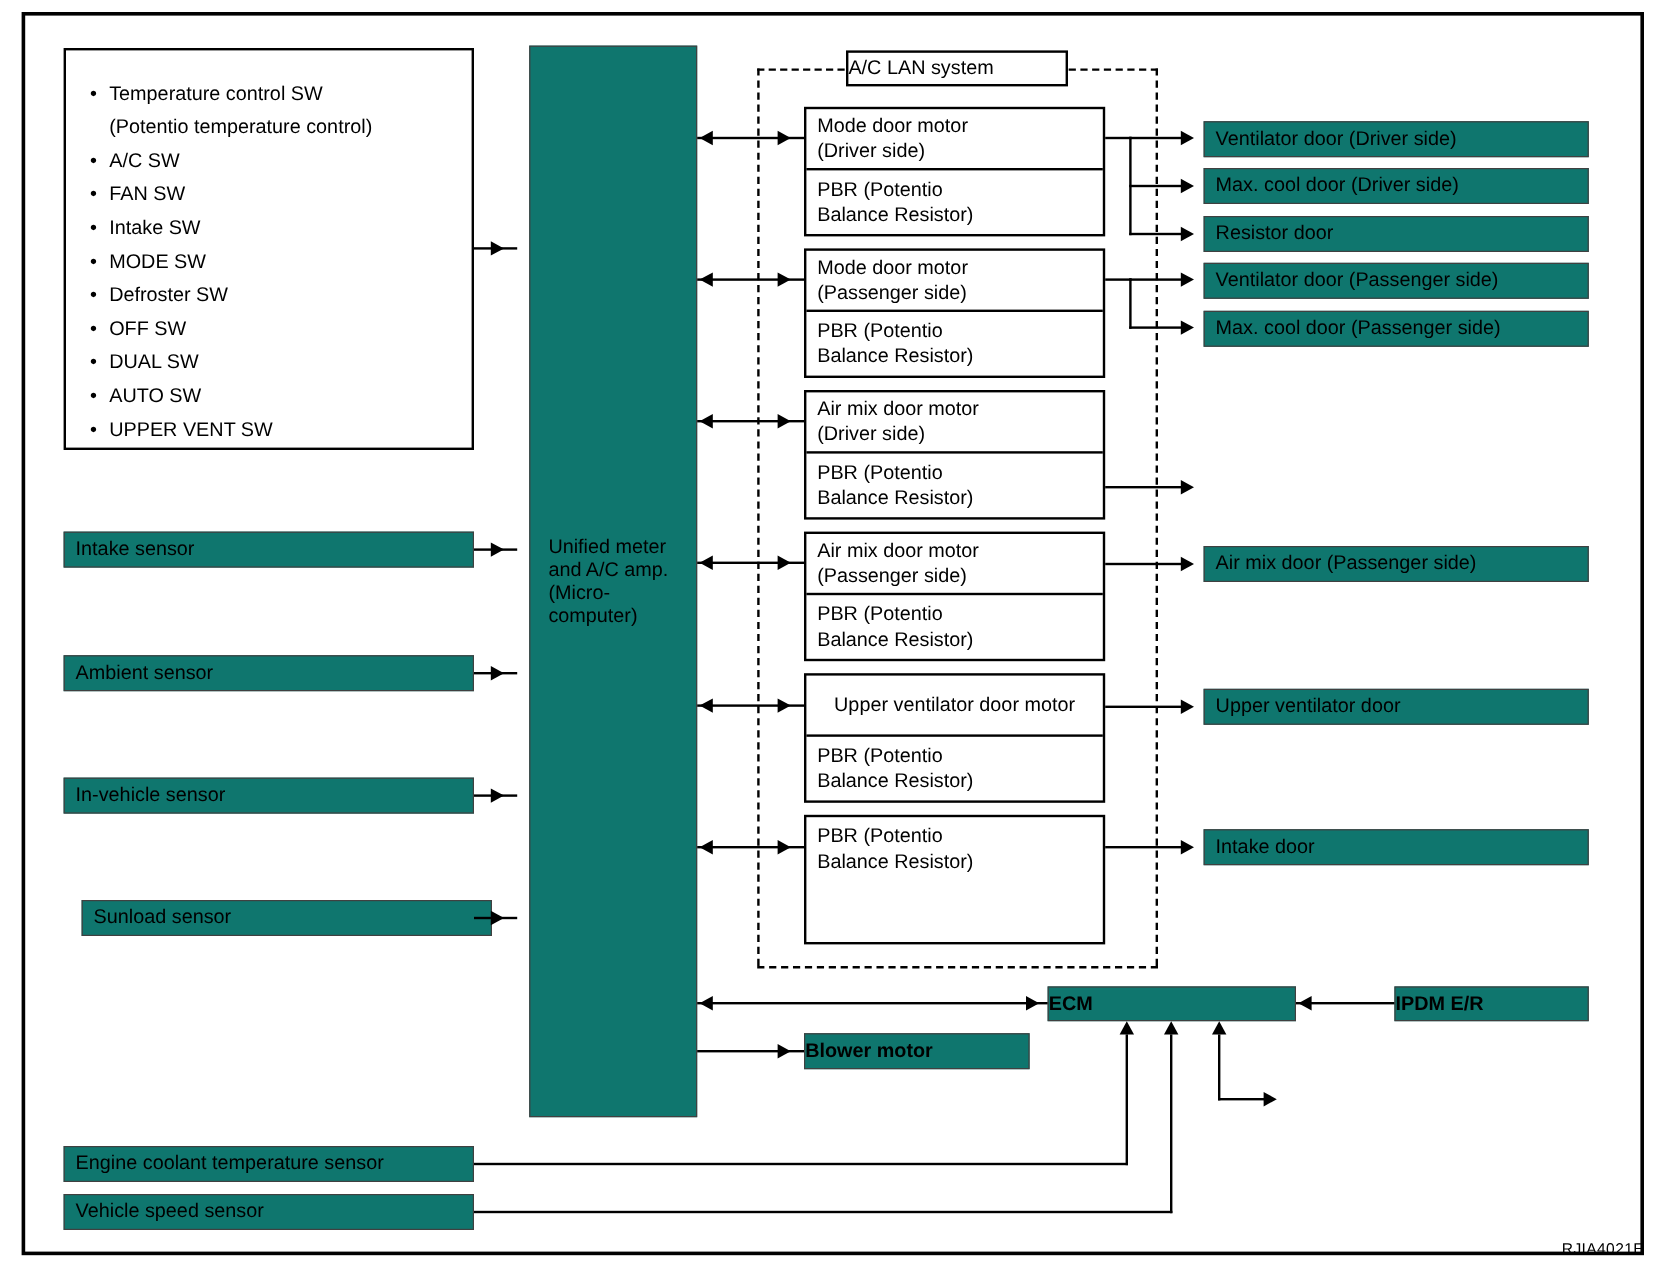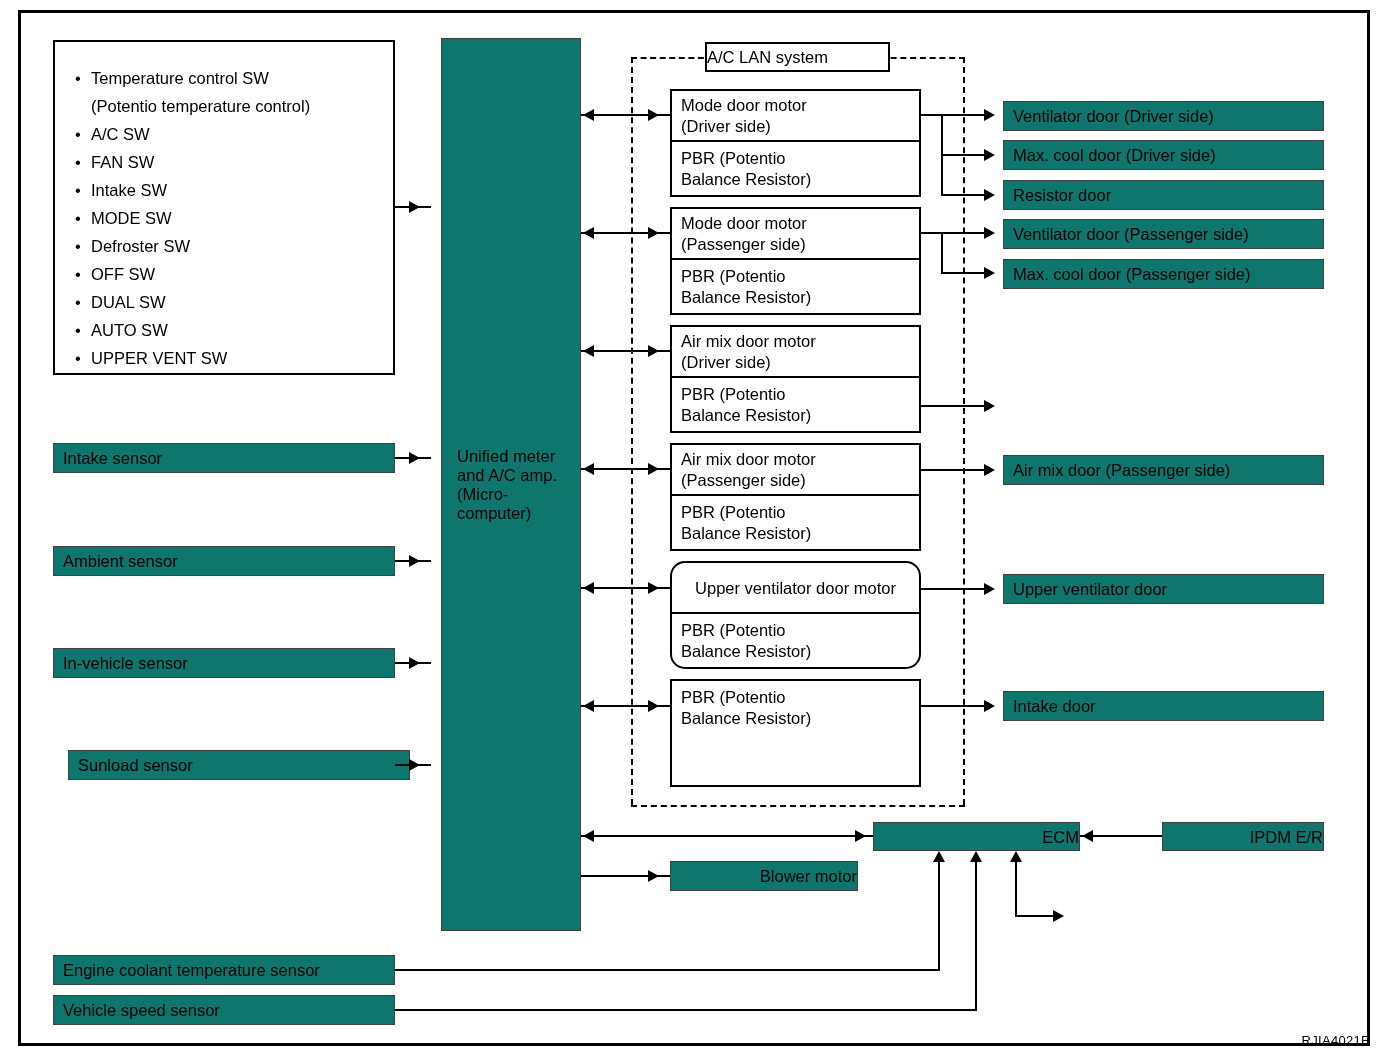--- a/index.html
+++ b/index.html
@@ -1,21 +1,21 @@
 <!DOCTYPE html>
 <html><head>
 <meta charset="utf-8">
 <style>
   html,body{margin:0;padding:0;background:#fff;}
   body{font-family:"Liberation Sans",sans-serif;color:#000;}
   #page{position:relative;width:1392px;height:1064px;background:#fff;overflow:hidden;}
   .frame{position:absolute;left:18px;top:10px;width:1352px;height:1036px;border:3px solid #000;box-sizing:border-box;}
   .box{position:absolute;border:1px solid #404040;background:#0f766e;box-sizing:border-box;}
   .box .t{position:absolute;left:9px;top:50%;transform:translateY(-50%);font-size:16.5px;line-height:19px;white-space:pre;}
-  .box.ctr .t{left:0;width:100%;text-align:right;transform:translateY(-50%);}
+  .box.ctr .t{left:0;width:100%;text-align:left;transform:translateY(-50%);font-weight:bold;}
   .sw{position:absolute;border:2px solid #000;background:#fff;box-sizing:border-box;}
   .swlist{position:absolute;left:18px;top:22px;font-size:16.5px;line-height:28px;}
   .swlist .li{position:relative;padding-left:18px;white-space:pre;}
   .swlist .li .bul{position:absolute;left:2px;top:0;}
   .swlist .cont{padding-left:18px;white-space:pre;}
   .ln{position:absolute;background:#000;}
   .hl{height:2px;}
   .vl{width:2px;}
   .arr{position:absolute;width:0;height:0;}
   .ar{border-top:6px solid transparent;border-bottom:6px solid transparent;border-left:11px solid #000;}
@@ -146,21 +146,21 @@
       </div>
     <div class="row" style="height:53px;">
         <span class="t">PBR (Potentio
 Balance Resistor)</span>
       </div>
   </div>
   <div class="ln hl" style="left:581px;top:468px;width:89px;"></div>
   <div class="arr ar" style="left:648px;top:463px;"></div>
   <div class="arr al" style="left:583px;top:463px;"></div>
 
-  <div class="mbox" style="left:670px;top:561px;width:251px;height:108px;border-radius:15px;">
+  <div class="mbox" style="left:670px;top:561px;width:251px;height:108px;">
     <div class="row b c" style="height:51px;">
         <span class="t">Upper ventilator door motor</span>
       </div>
     <div class="row" style="height:53px;">
         <span class="t">PBR (Potentio
 Balance Resistor)</span>
       </div>
   </div>
   <div class="ln hl" style="left:581px;top:587px;width:89px;"></div>
   <div class="arr ar" style="left:648px;top:582px;"></div>

